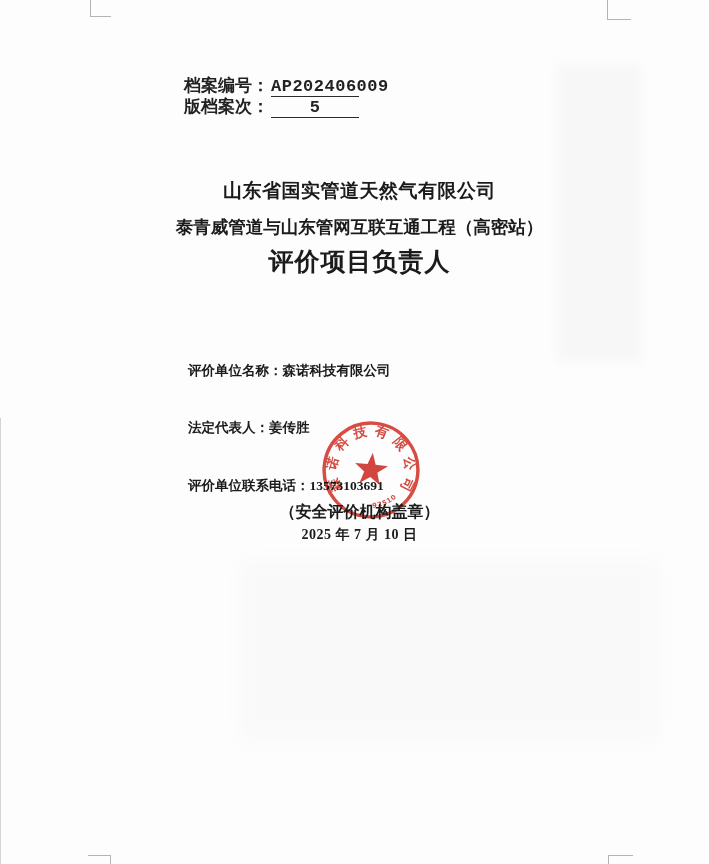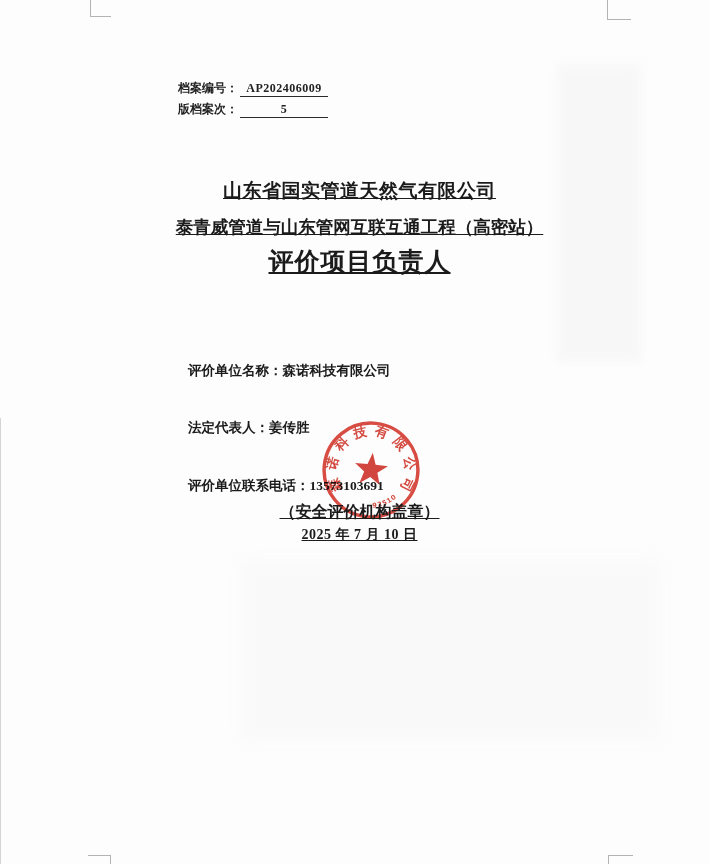--- a/index.html
+++ b/index.html
@@ -19,27 +19,27 @@
   .edge-line { position:absolute; left:0; top:418px; bottom:0; width:1px;
     background:#c2c2c2; opacity:.7; }
 
   .crop { position:absolute; }
   .crop-tl { left:90px;  top:0;    width:20px; height:16px; border-left:1px solid #b3b3b3; border-bottom:1px solid #b3b3b3; }
   .crop-tr { left:607px; top:0;    width:23px; height:19px; border-left:1px solid #b3b3b3; border-bottom:1px solid #b3b3b3; }
   .crop-bl { left:88px;  bottom:0; width:22px; height:8px;  border-right:1px solid #b3b3b3; border-top:1px solid #b3b3b3; }
   .crop-br { left:608px; bottom:0; width:24px; height:8px;  border-left:1px solid #b3b3b3; border-top:1px solid #b3b3b3; }
 
   
-  .archive { position:absolute; left:178px; top:76px; font-size:12px; font-weight:bold; color:#222; }
+  .archive { position:absolute; left:184px; top:76px; font-size:17px; font-weight:bold; color:#222;font-family:Liberation Mono, monospace; }
   .archive-row { height:21px; display:flex; align-items:flex-end; white-space:nowrap; }
   .archive-val { display:inline-block; width:88px; margin-left:2px;
     border-bottom:1.5px solid #2a2a2a; text-align:center; letter-spacing:.5px; }
 
   
-  .centered { position:absolute; left:10px; right:0; text-align:center; white-space:nowrap;text-decoration:underline; }
+  .centered { position:absolute; left:10px; right:0; text-align:center; white-space:nowrap; }
   .title1 { top:178px; font-size:19px;   font-weight:bold; letter-spacing:.5px; }
   .title2 { top:215px; font-size:17.5px; font-weight:bold; letter-spacing:0; }
   .title3 { top:245px; font-size:25px;   font-weight:bold; letter-spacing:1px;
     font-family:"DejaVu Sans","Liberation Sans",sans-serif; }
 
   
   .info { position:absolute; left:188px; top:326px; font-size:13.5px; font-weight:bold; }
   .info-row { height:25.4px; line-height:25.4px; white-space:nowrap;margin-top:32px; }
 
   

